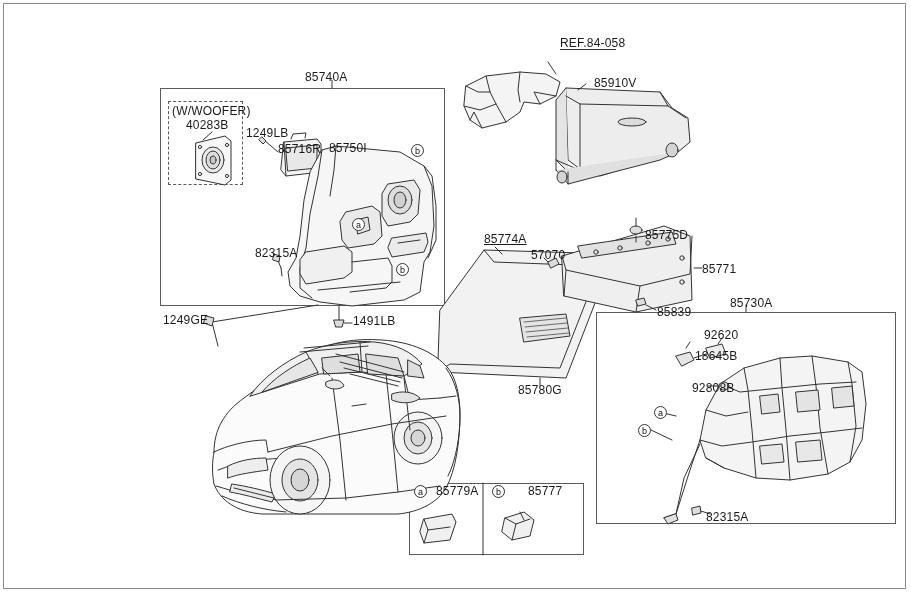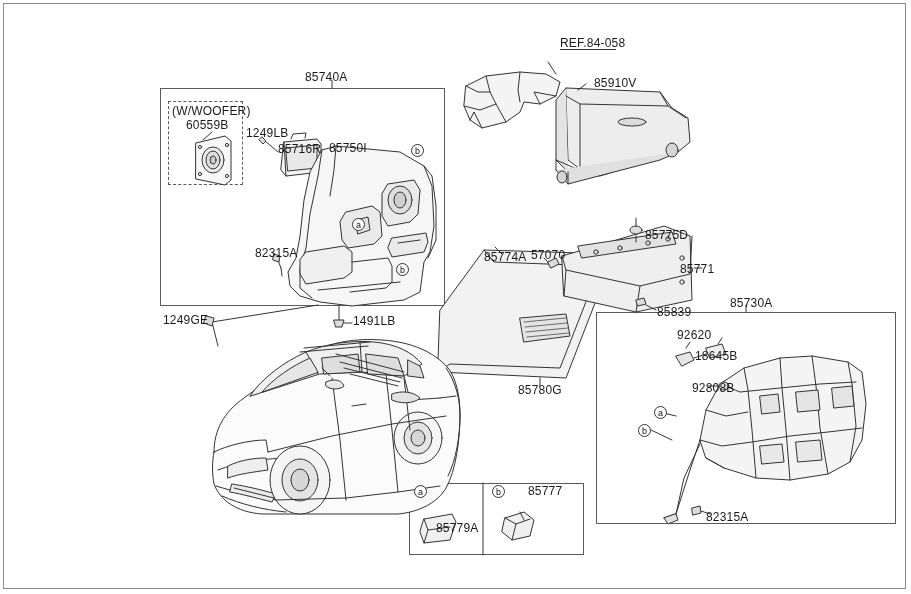--- a/index.html
+++ b/index.html
@@ -343,46 +343,46 @@
         <path d="M350 374 L398 386"></path>
         <path d="M322 368 L330 376"></path>
 
         <path d="M392 394 C402 390 414 392 420 398 C414 404 400 404 392 400 Z" fill="#e2e2e2"></path>
       </g>
     </g>
   </svg>
 
   <div class="lbl" style="left:305px; top:70px;text-align:center;">85740A</div>
   <div class="lbl" style="left:172px; top:104px;">(W/WOOFER)</div>
-  <div class="lbl" style="left:186px; top:118px;">60559B</div>
+  <div class="lbl" style="left:186px; top:118px;">40283B</div>
   <div class="lbl" style="left:278px; top:110px;margin-top:32px;">85716R</div>
   <div class="lbl" style="left:246px; top:126px;">1249LB</div>
   <div class="lbl" style="left:329px; top:141px;">85750I</div>
   <div class="lbl" style="left:255px; top:246px;">82315A</div>
   <div class="lbl" style="left:163px; top:313px;">1249GE</div>
   <div class="lbl" style="left:353px; top:314px;">1491LB</div>
 
   <div class="lbl" style="left:560px; top:36px;">REF.84-058</div>
   <div class="underline" style="left:560px; top:49px; width:56px;"></div>
 
   <div class="lbl" style="left:581px; top:76px;padding-left:13px;">85910V</div>
-  <div class="lbl" style="left:484px; top:250px;">85774A</div>
+  <div class="lbl" style="left:484px; top:232px;text-decoration:underline;">85774A</div>
   <div class="lbl" style="left:531px; top:248px;">57070</div>
   <div class="lbl" style="left:645px; top:228px;">85775D</div>
-  <div class="lbl" style="left:680px; top:262px;">85771</div>
+  <div class="lbl" style="left:702px; top:262px;">85771</div>
   <div class="lbl" style="left:657px; top:305px;">85839</div>
   <div class="lbl" style="left:518px; top:383px;">85780G</div>
 
   <div class="lbl" style="left:730px; top:296px;">85730A</div>
-  <div class="lbl" style="left:677px; top:328px;">92620</div>
+  <div class="lbl" style="left:704px; top:328px;">92620</div>
   <div class="lbl" style="left:695px; top:349px;">18645B</div>
   <div class="lbl" style="left:692px; top:381px;">92808B</div>
   <div class="lbl" style="left:706px; top:510px;">82315A</div>
 
-  <div class="lbl" style="left:436px; top:484px;margin-top:37px;">85779A</div>
+  <div class="lbl" style="left:436px; top:484px;">85779A</div>
   <div class="lbl" style="left:497px; top:484px;padding-left:31px;">85777</div>
 
   <div class="circ" style="left:411px; top:144px;">b</div>
   <div class="circ" style="left:352px; top:218px;">a</div>
   <div class="circ" style="left:396px; top:263px;">b</div>
   <div class="circ" style="left:654px; top:406px;">a</div>
   <div class="circ" style="left:638px; top:424px;">b</div>
   <div class="circ" style="left:414px; top:485px;">a</div>
   <div class="circ" style="left:492px; top:485px;">b</div>
 

